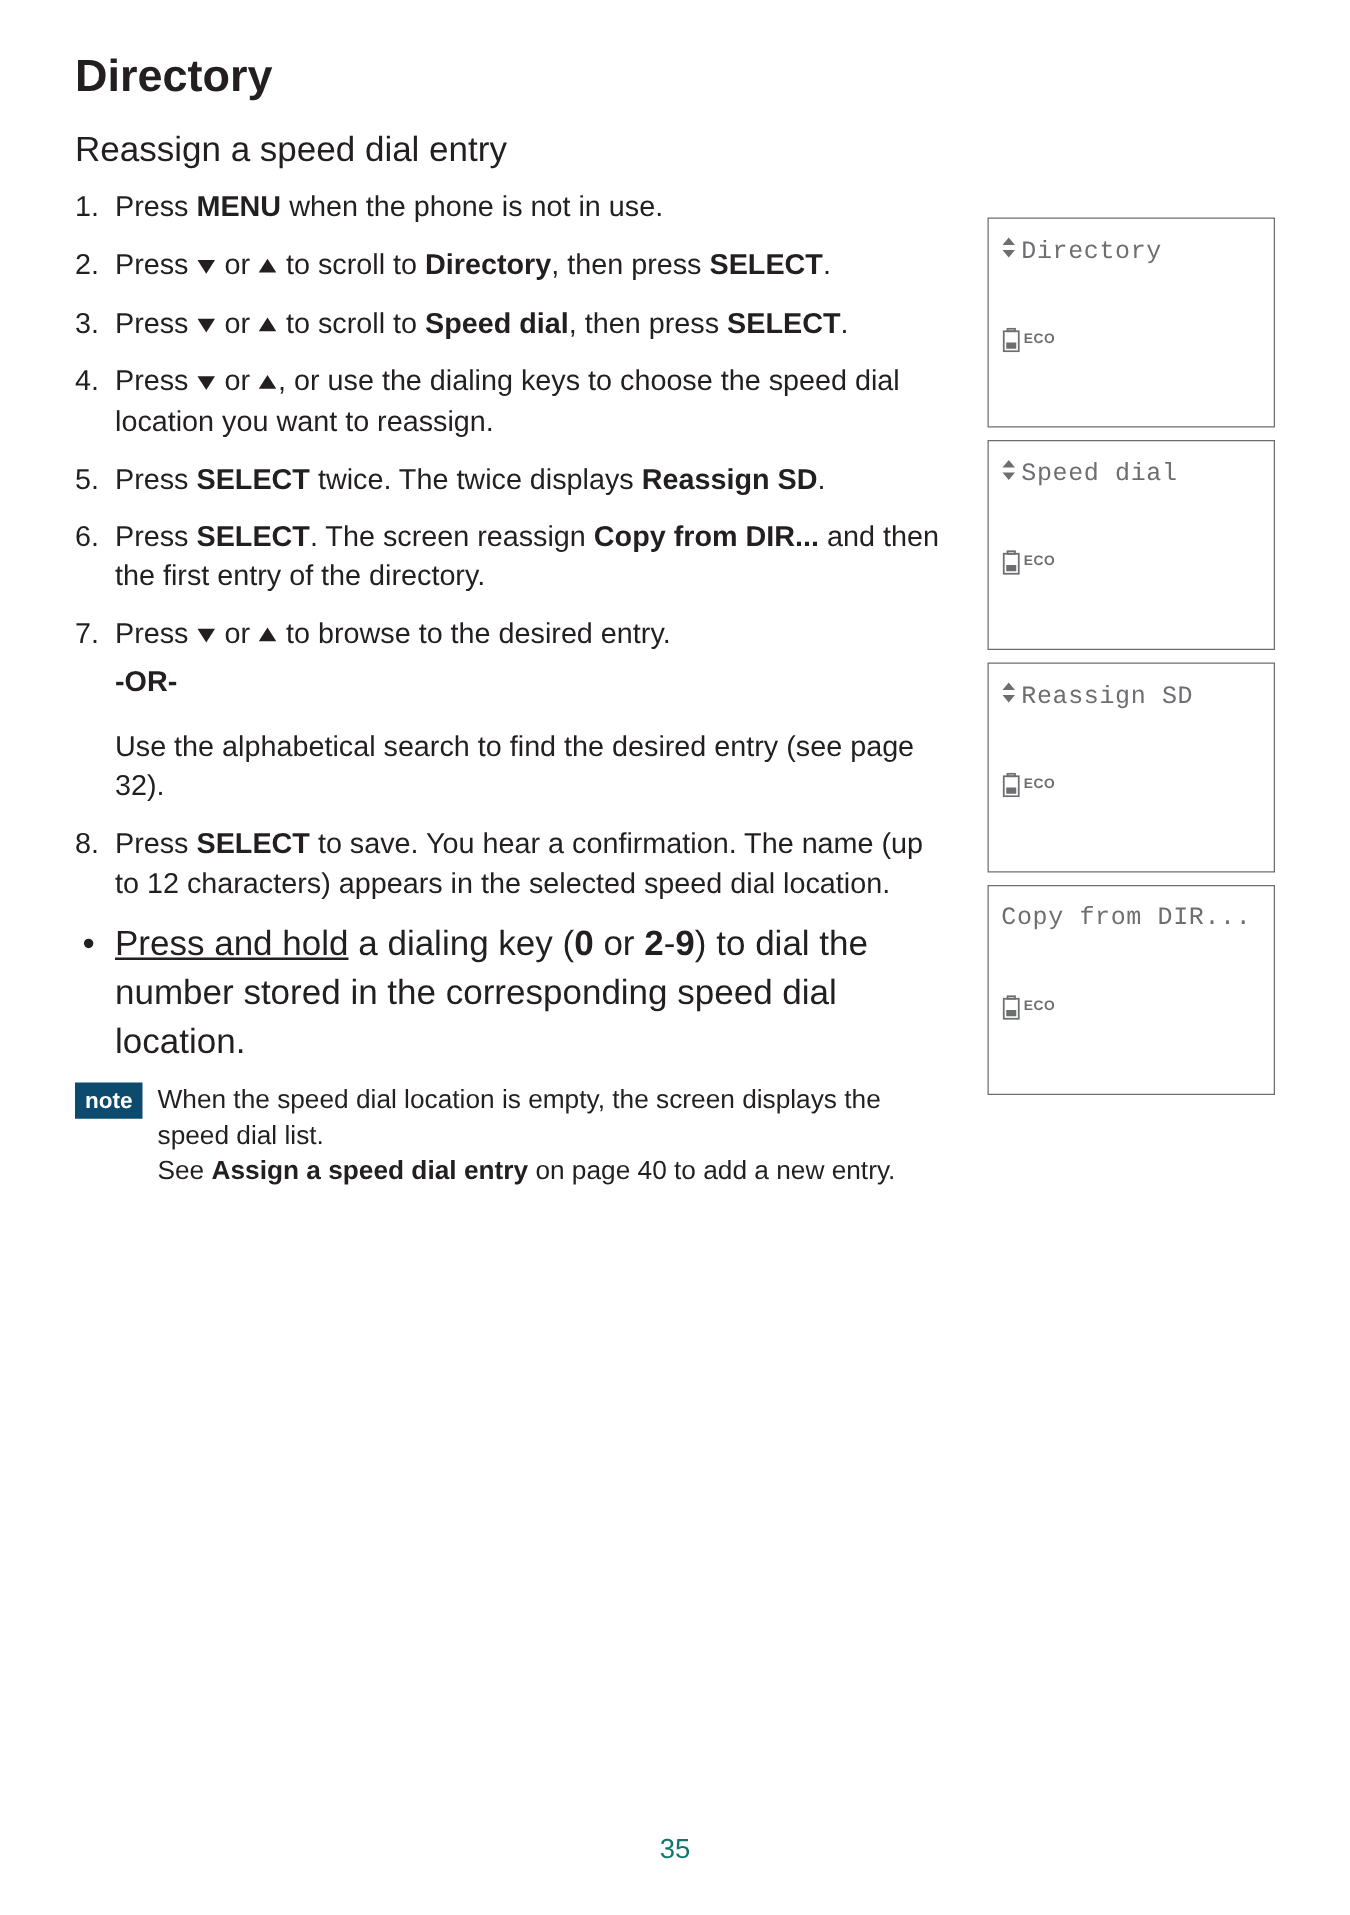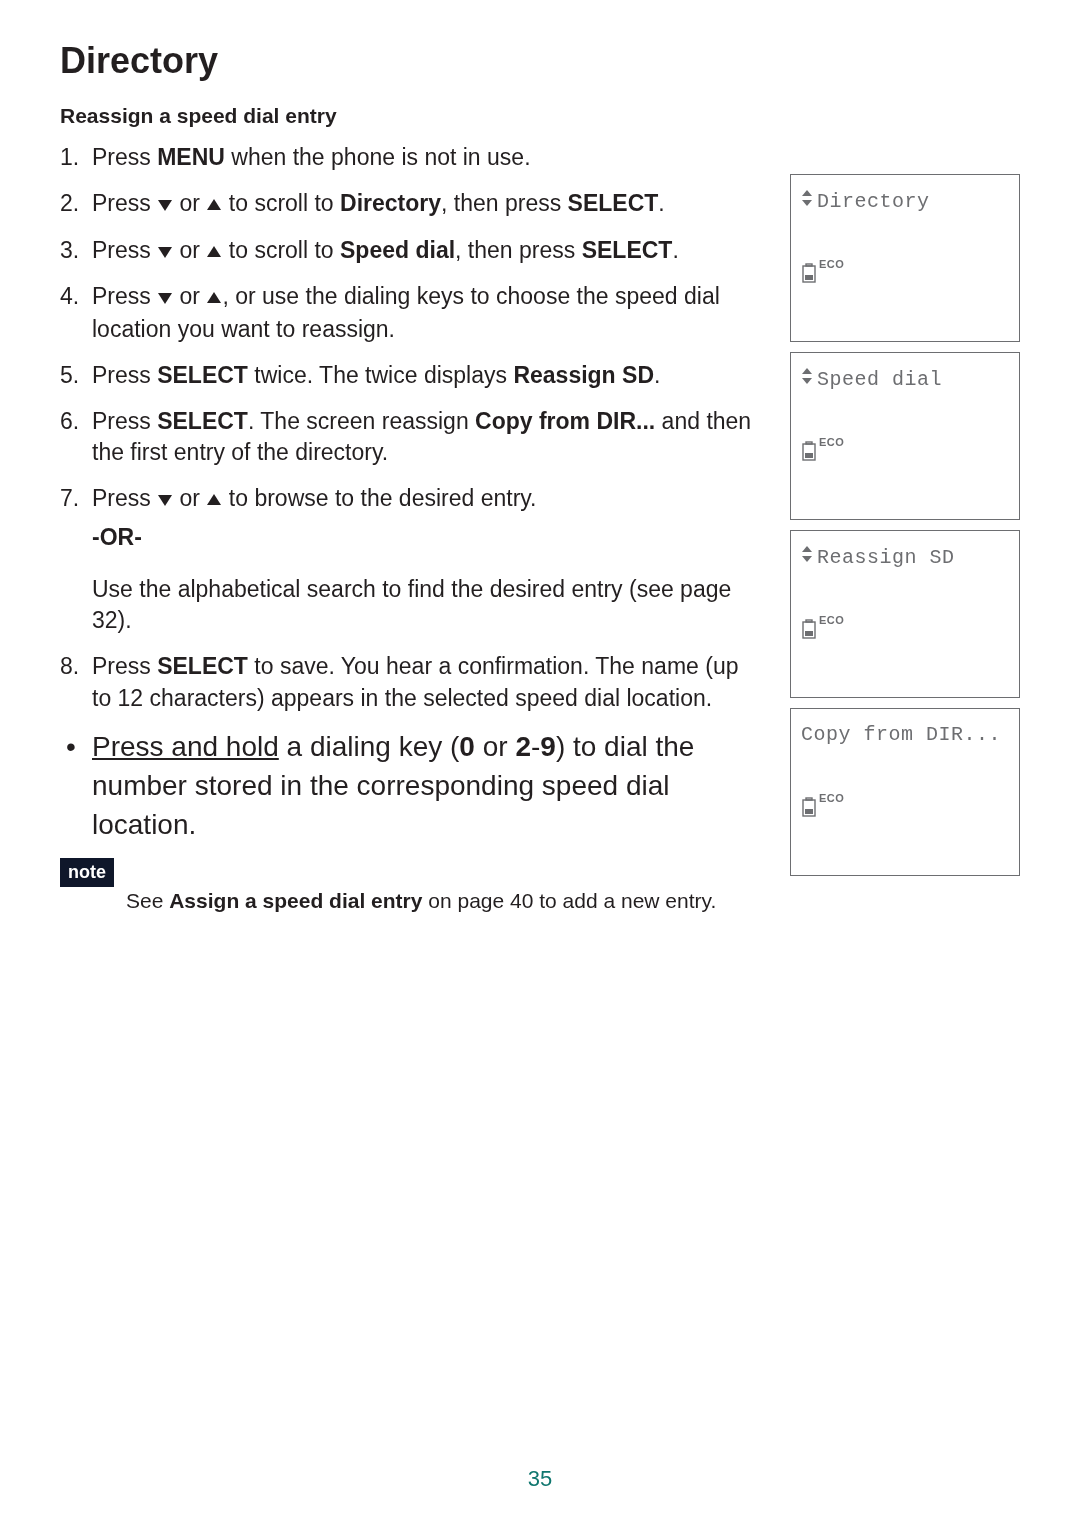--- a/index.html
+++ b/index.html
@@ -7,57 +7,57 @@
   body {
     font-family: Arial, Helvetica, sans-serif;
     color: #231f20;
     position: relative;
     padding: 40px 60px 0 60px;
   }
   .content-wrap { display: flex; gap: 30px; }
   .main-col { flex: 1; }
   .side-col { width: 230px; padding-top: 70px; }
   h1 { font-size: 36px; font-weight: bold; margin-bottom: 22px; }
-  h2 { font-size: 21px; font-weight: bold; margin-bottom: 14px; }
+  h2 { font-size: 28px; font-weight: normal; margin-bottom: 14px; }
   h2.second { margin-top: 48px; }
   ol { list-style: none; font-size: 23px; line-height: 1.38; }
   ol li { margin-bottom: 14px; padding-left: 32px; position: relative; }
   ol li .num { position: absolute; left: 0; }
   .or { font-weight: bold; margin-top: 6px; margin-bottom: 10px; }
   .sub { margin-top: 20px; }
   ul.bullet { list-style: none; font-size: 28px; line-height: 1.38; }
   ul.bullet li { padding-left: 32px; position: relative; margin-bottom: 14px; }
   ul.bullet li::before { content: "•"; position: absolute; left: 6px; }
   .tri-down { display: inline-block; vertical-align: middle; }
   .tri-up { display: inline-block; vertical-align: middle; }
   .underline { text-decoration: underline; }
 
   .note-row { display: flex; align-items: flex-start; gap: 12px; margin-top: 6px; }
   .note-badge {
-    background: #0f172a; color: #fff; font-weight: bold;
+    background: #0c4a6e; color: #fff; font-weight: bold;
     font-size: 18px; padding: 4px 8px; flex-shrink: 0;
   }
   .note-text { font-size: 21px; line-height: 1.35; }
 
   
   .lcd {
     border: 1.5px solid #6d6e71;
     height: 168px;
     margin-bottom: 10px;
     padding: 14px 10px 8px 10px;
     position: relative;
     font-family: "Courier New", monospace;
     color: #6d6e71;
     font-size: 20px;
     letter-spacing: 0.5px;
   }
   .lcd .line1 { display: flex; align-items: center; gap: 4px; }
   .lcd .status-row {
     position: absolute; left: 10px; bottom: 52px;
-    display: flex; align-items: flex-start; gap: 2px;
+    display: flex; align-items: center; gap: 2px;
   }
   .eco { font-family: Arial, sans-serif; font-weight: bold; font-size: 11px; position: relative; top: -5px; }
   .updown-icon { display: inline-block; }
   .batt { display: inline-block; }
 
   .page-num {
     position: absolute; bottom: 40px; left: 0; right: 0;
     text-align: center; font-size: 22px; color: #0f766e;
   }
 </style>
@@ -127,21 +127,21 @@
 
     <ul class="bullet">
       <li>
         <span class="underline">Press and hold</span><span> a dialing key (</span><b>0</b><span> or </span><b>2</b><span>-</span><b>9</b><span>) to dial the number stored in the corresponding speed dial location.</span>
       </li>
     </ul>
 
     <div class="note-row">
       <div class="note-badge">note</div>
       <div class="note-text">
-        <br>
+        <span>When the speed dial location is empty, the screen displays the speed dial list.</span><br>
         <span>See </span><b>Assign a speed dial entry</b><span> on page 40 to add a new entry.</span>
       </div>
     </div>
 
   </div>
 
   <div class="side-col">
     <div class="lcd">
       <div class="line1">
         <span class="updown-icon"><svg width="12" height="18">

